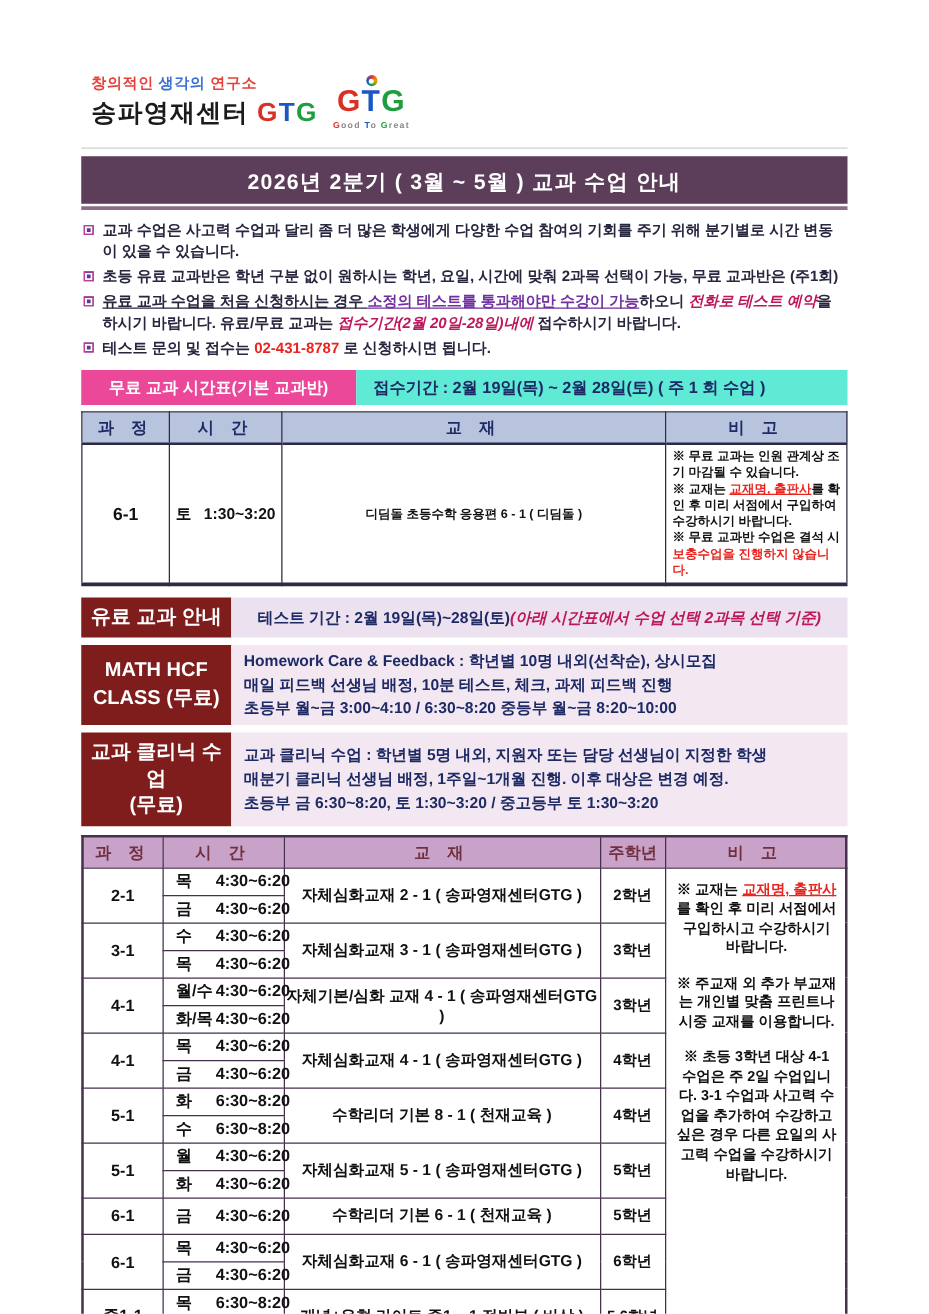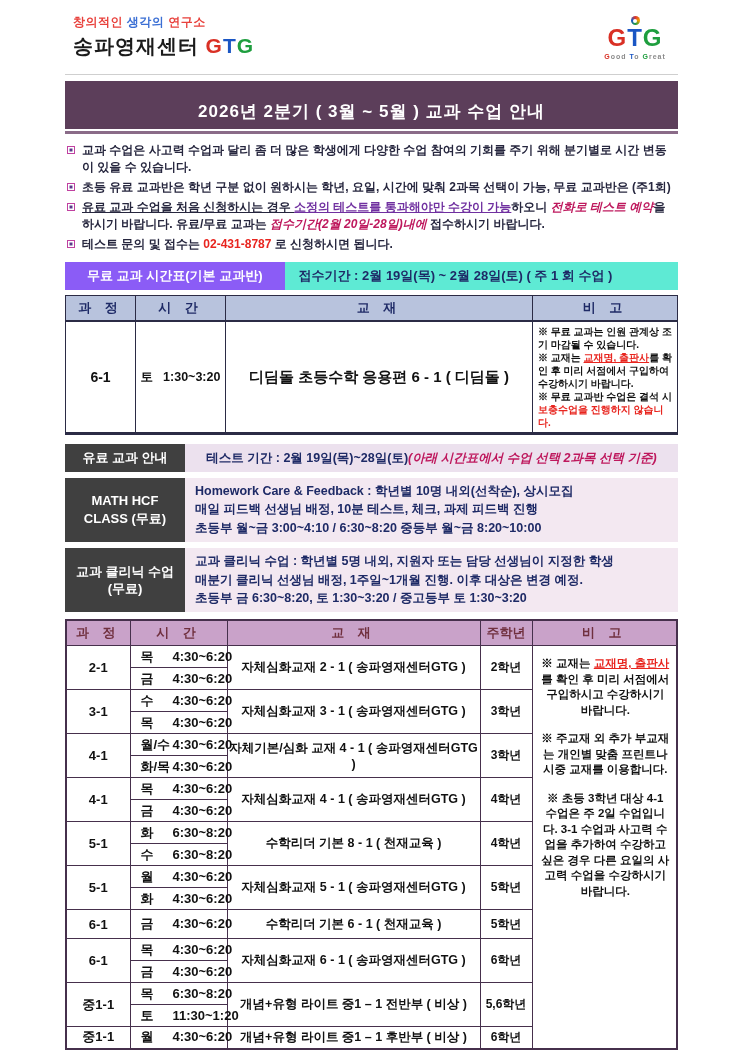--- a/index.html
+++ b/index.html
@@ -1,21 +1,21 @@
 <!DOCTYPE html>
 <html><head>
 <meta charset="utf-8">
 <style>
   * { box-sizing: border-box; margin: 0; padding: 0; }
   html,body { width: 743px; background:#ffffff; }
   body { height: 1051px; font-family: "Liberation Sans", sans-serif; color:#26263e; overflow:hidden; }
   .page { padding: 14px 65px 0 65px; }
 
   
-  .brand-row { display:flex; justify-content:space-between; align-items:flex-start; height:58px; }
+  .brand-row { display:flex; align-items:flex-start; height:58px;margin-top:44px; }
   .brand-left { padding-left:8px; }
   .brand-tagline { font-size:12px; font-weight:bold; letter-spacing:0.5px; }
   .brand-name { font-size:20px; font-weight:bold; color:#1b1b1b; margin-top:2px; letter-spacing:1px; }
   .brand-name .seg-g-red,.brand-name .seg-g-blue,.brand-name .seg-g-green{ font-size:21px; }
   .gtg-logo { text-align:center; width:86px; padding-top:2px; }
   .gtg-ring { width:9px; height:9px; border-radius:50%; margin:0 auto 1px auto;
     background: conic-gradient(#e0362c,#f2a000,#1e9e3e,#1a56c4,#e0362c); position:relative; }
   .gtg-ring::after{ content:""; position:absolute; left:2.5px; top:2.5px; width:4px; height:4px; border-radius:50%; background:#fff; }
   .gtg-big { font-size:24px; font-weight:bold; letter-spacing:1px; line-height:1; }
   .gtg-small { font-size:7px; font-weight:bold; margin-top:3px; letter-spacing:1px; }
@@ -28,47 +28,47 @@
   .seg-blue { color:#be185d;font-style:italic; }
   .seg-navy { color:#1e2a66; }
   .seg-red { color:#e8251f; }
   .seg-red-u { color:#e8251f; text-decoration:underline; }
   .seg-g-red { color:#d93025; } .seg-g-blue { color:#1a56c4; } .seg-g-green { color:#1e9e3e; }
   .seg-g-gray { color:#8a8a8a; }
   .seg-tag-red { color:#e8413c; } .seg-tag-blue { color:#3b6fd4; }
 
   
   .title-bar { background:#5c3e5a; color:#ffffff; text-align:center; font-size:17px; font-weight:bold;
-    padding:19px 0 6px 0; letter-spacing:1px; }
+    padding:9px 0 6px 0; letter-spacing:1px; }
   .title-underline { height:3px; background:#8a6b88; margin-top:2px; }
 
   
   .notices { list-style:none; margin:8px 0 0 2px; }
   .notices li { display:flex; margin-bottom:3px; font-size:12px; font-weight:bold; line-height:1.42; color:#26263e; }
   .bullet { flex:0 0 auto; width:8px; height:8px; margin:4px 7px 0 0; border:1px solid #c040a0; background:#5a3a8a; box-shadow: inset 0 0 0 1.5px #ffffff; }
 
   
   .band-row { display:flex; margin-top:9px; }
-  .band-label { background:#8b5cf6; color:#fff; font-size:13px; font-weight:bold; padding:5px 22px; text-align:right; }
+  .band-label { background:#ec4899; color:#fff; font-size:13px; font-weight:bold; padding:5px 22px; text-align:right; }
   .band-content { flex:1; background:#5eead4; display:flex; align-items:center; padding-left:14px;
     color:#1e2a66; font-size:13px; font-weight:bold; }
 
   table { border-collapse:collapse; width:100%; table-layout:fixed; }
   .free-table { margin-top:5px; border-bottom:3px solid #2b2b45; }
   .free-table th { background:#b8c3dd; color:#1e2a66; font-size:13px; font-weight:bold; letter-spacing:5px;
     border:1px solid #2b2b45; border-bottom:2px solid #2b2b45; padding:3px 0; }
   .free-table td { border:1px solid #2b2b45; height:76px; text-align:center; font-weight:bold; color:#111; }
   .free-course { font-size:14px; }
   .free-time .day { margin-right:10px; } .free-time { font-size:12.5px; }
-  .free-book { font-size:15px;margin-top:10px; }
+  .free-book { font-size:10px;margin-top:10px; }
   .free-notes { text-align:left !important; vertical-align:middle; font-size:10px; line-height:1.3; padding:3px 5px; color:#222; }
 
   
   .paid-row { display:flex; margin-top:6px; }
-  .paid-label { flex:0 0 120px; background:#404040; color:#fff; font-size:13px; font-weight:bold;
+  .paid-label { flex:0 0 120px; background:#7f1d1d; color:#fff; font-size:16px; font-weight:bold;
     display:flex; flex-direction:column; align-items:center; justify-content:center; text-align:center; line-height:1.35; padding:5px 2px; }
   .paid-content { flex:1; background:#ece1ee; display:flex; flex-direction:column; justify-content:center;
     padding:4px 10px; color:#1e2a66; font-size:12.5px; font-weight:bold; line-height:1.5; }
   .paid-content.pinker { background:#f3e8f1; }
   .one-line { flex-direction:row; align-items:center; }
 
   
   .main-table { margin-top:7px; border:2px solid #46304c; }
   .main-table th { background:#c9a2c9; color:#70303f; font-size:13px; font-weight:bold; letter-spacing:5px;
     border:1px solid #46304c; padding:3px 0; }

